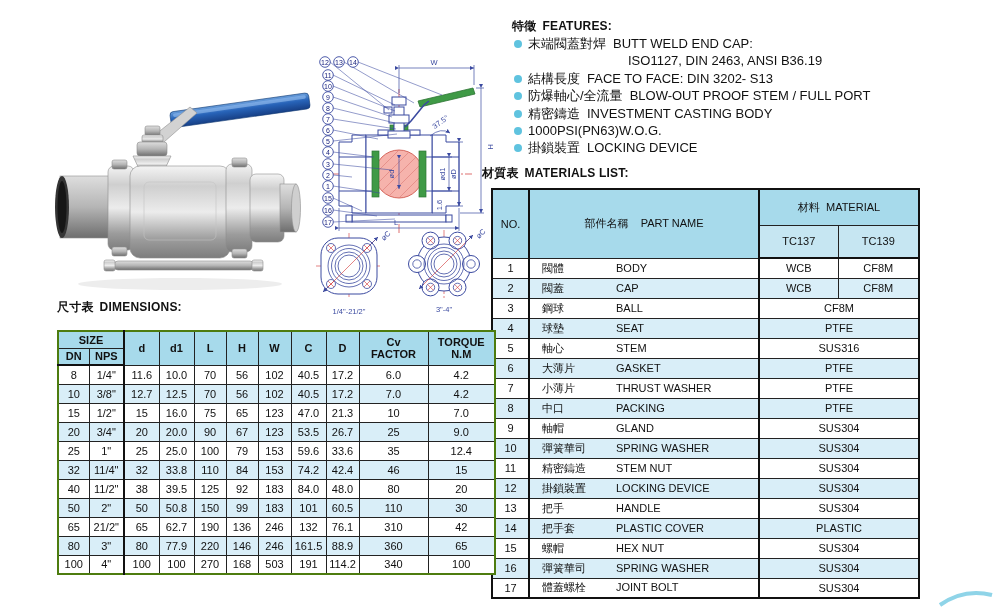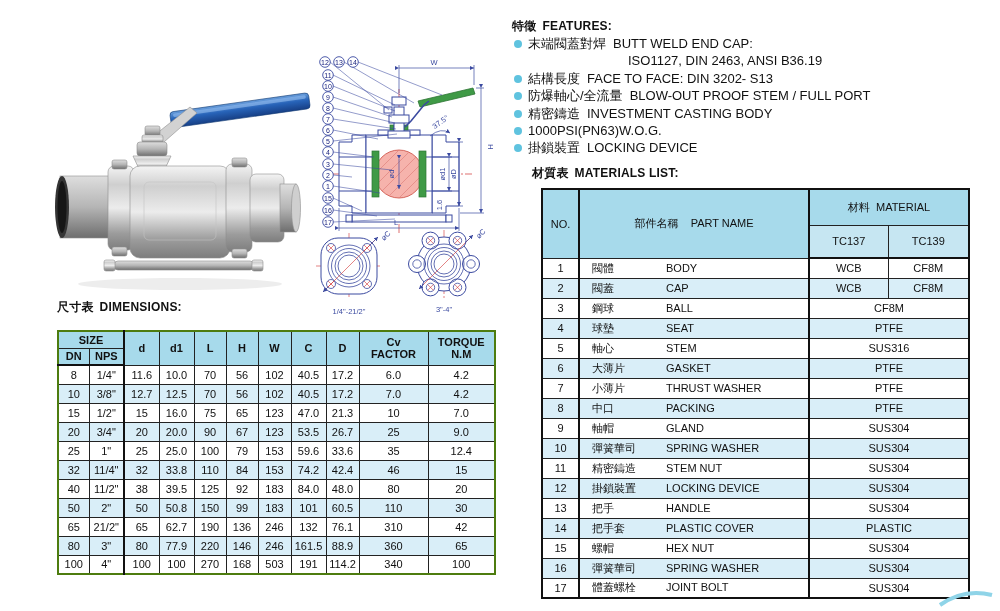--- a/index.html
+++ b/index.html
@@ -18,21 +18,21 @@
   .fzh{margin-right:7px}
 
   
   table{border-collapse:collapse;table-layout:fixed;background:#fff}
   th,td{border:1px solid #222;text-align:center;vertical-align:middle;
     font-size:11px;padding:0;overflow:hidden;white-space:nowrap}
   th{background:#a7daeb}
   tr.alt td{background:#d9eef8}.br{border-right:2px solid #111}
 
   
-  #materials{left:532px;top:165px;position:absolute}
+  #materials{left:482px;top:165px;position:absolute}
   #materials-table{width:427px;margin-top:6px;margin-left:9px;border:2px solid #111}
   #materials-table thead tr.h1 th{height:36px}
   #materials-table thead tr.h2 th{height:33px;background:#c6e6f2;font-weight:400;border-bottom:2px solid #111}
   #materials-table tbody td{height:20px}
   #materials-table .part-h{font-weight:400}
   #materials-table th{font-weight:400}
   .mpart{text-align:left}
   .mpart .pzh{display:inline-block;width:86px;padding-left:12px}
   .mpart .pen{display:inline-block}
 

